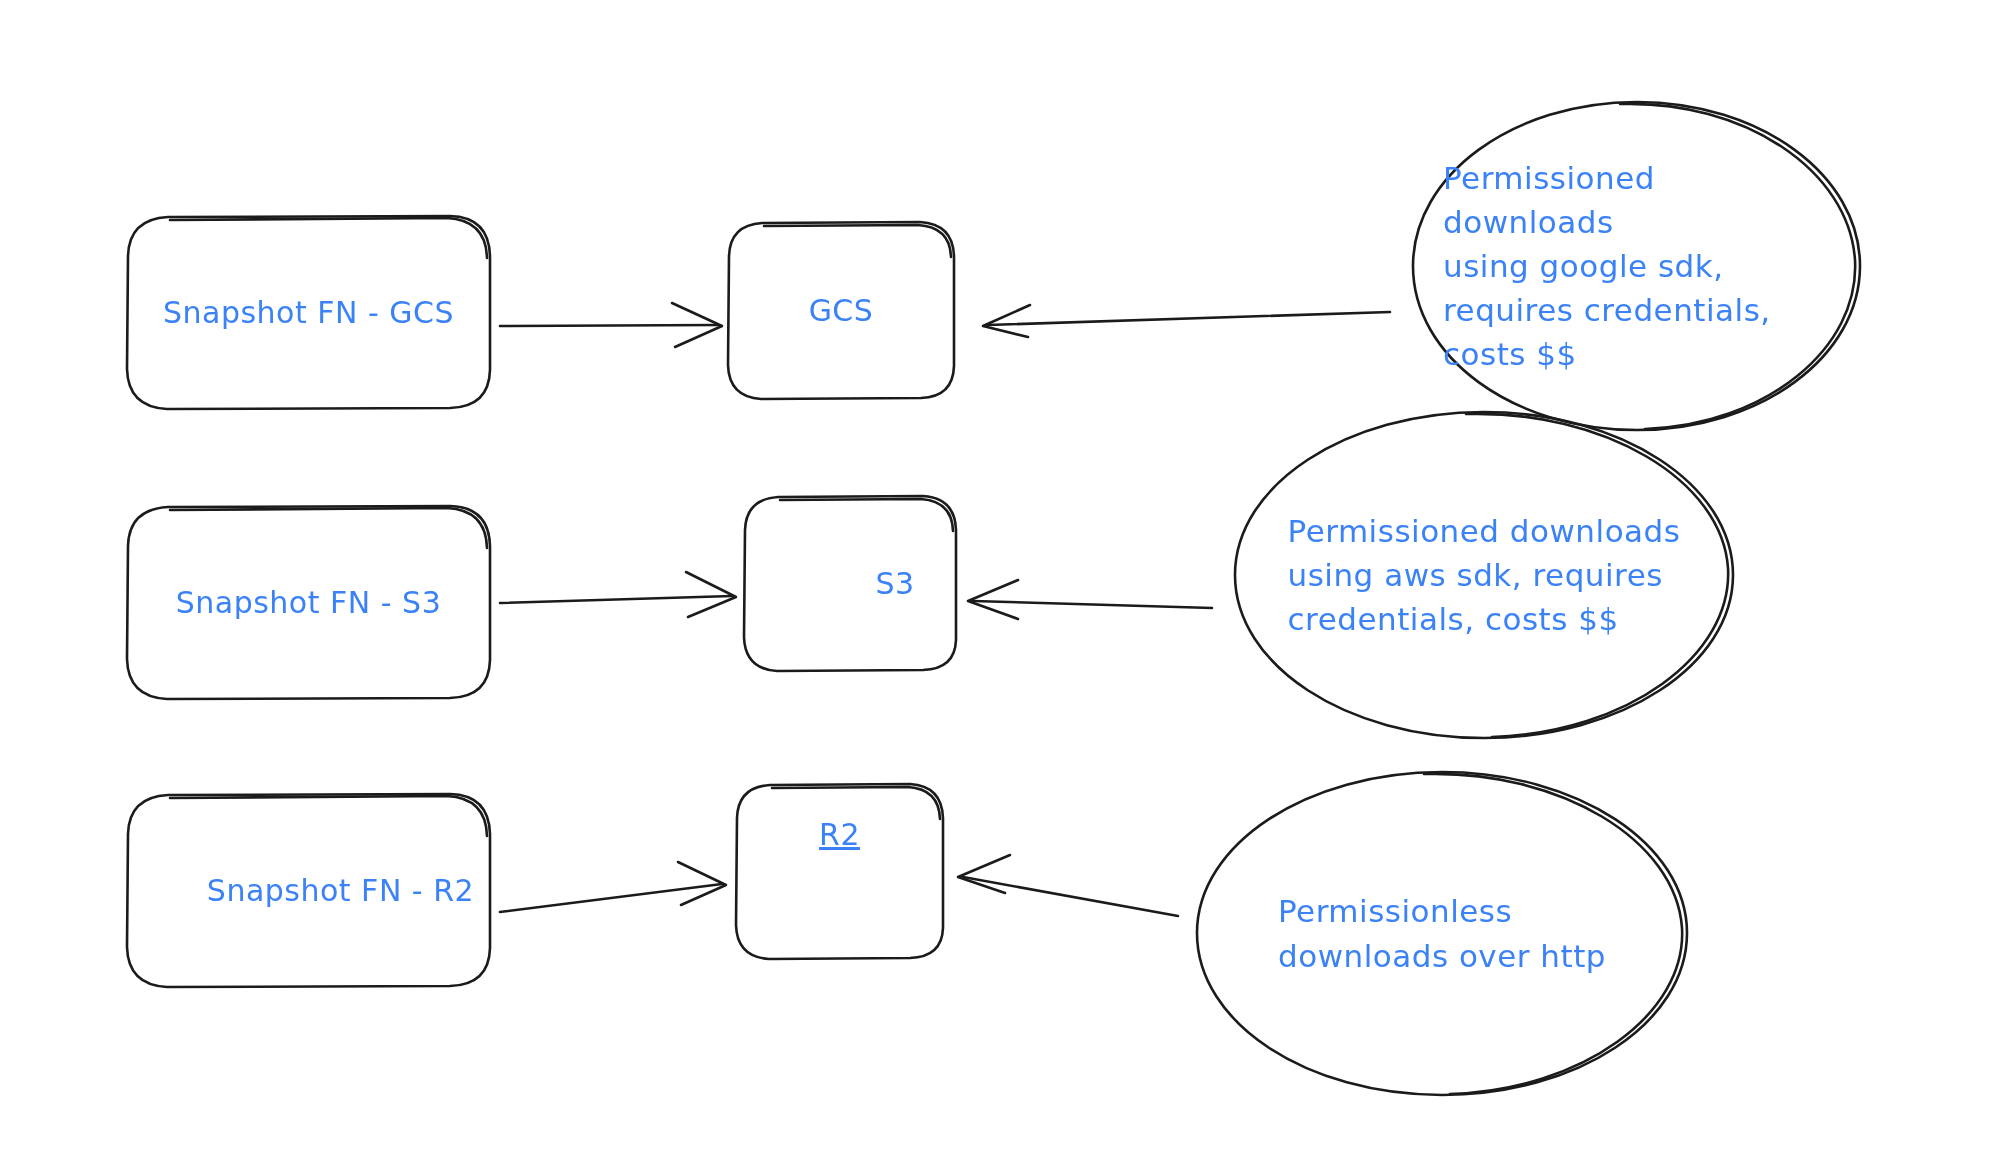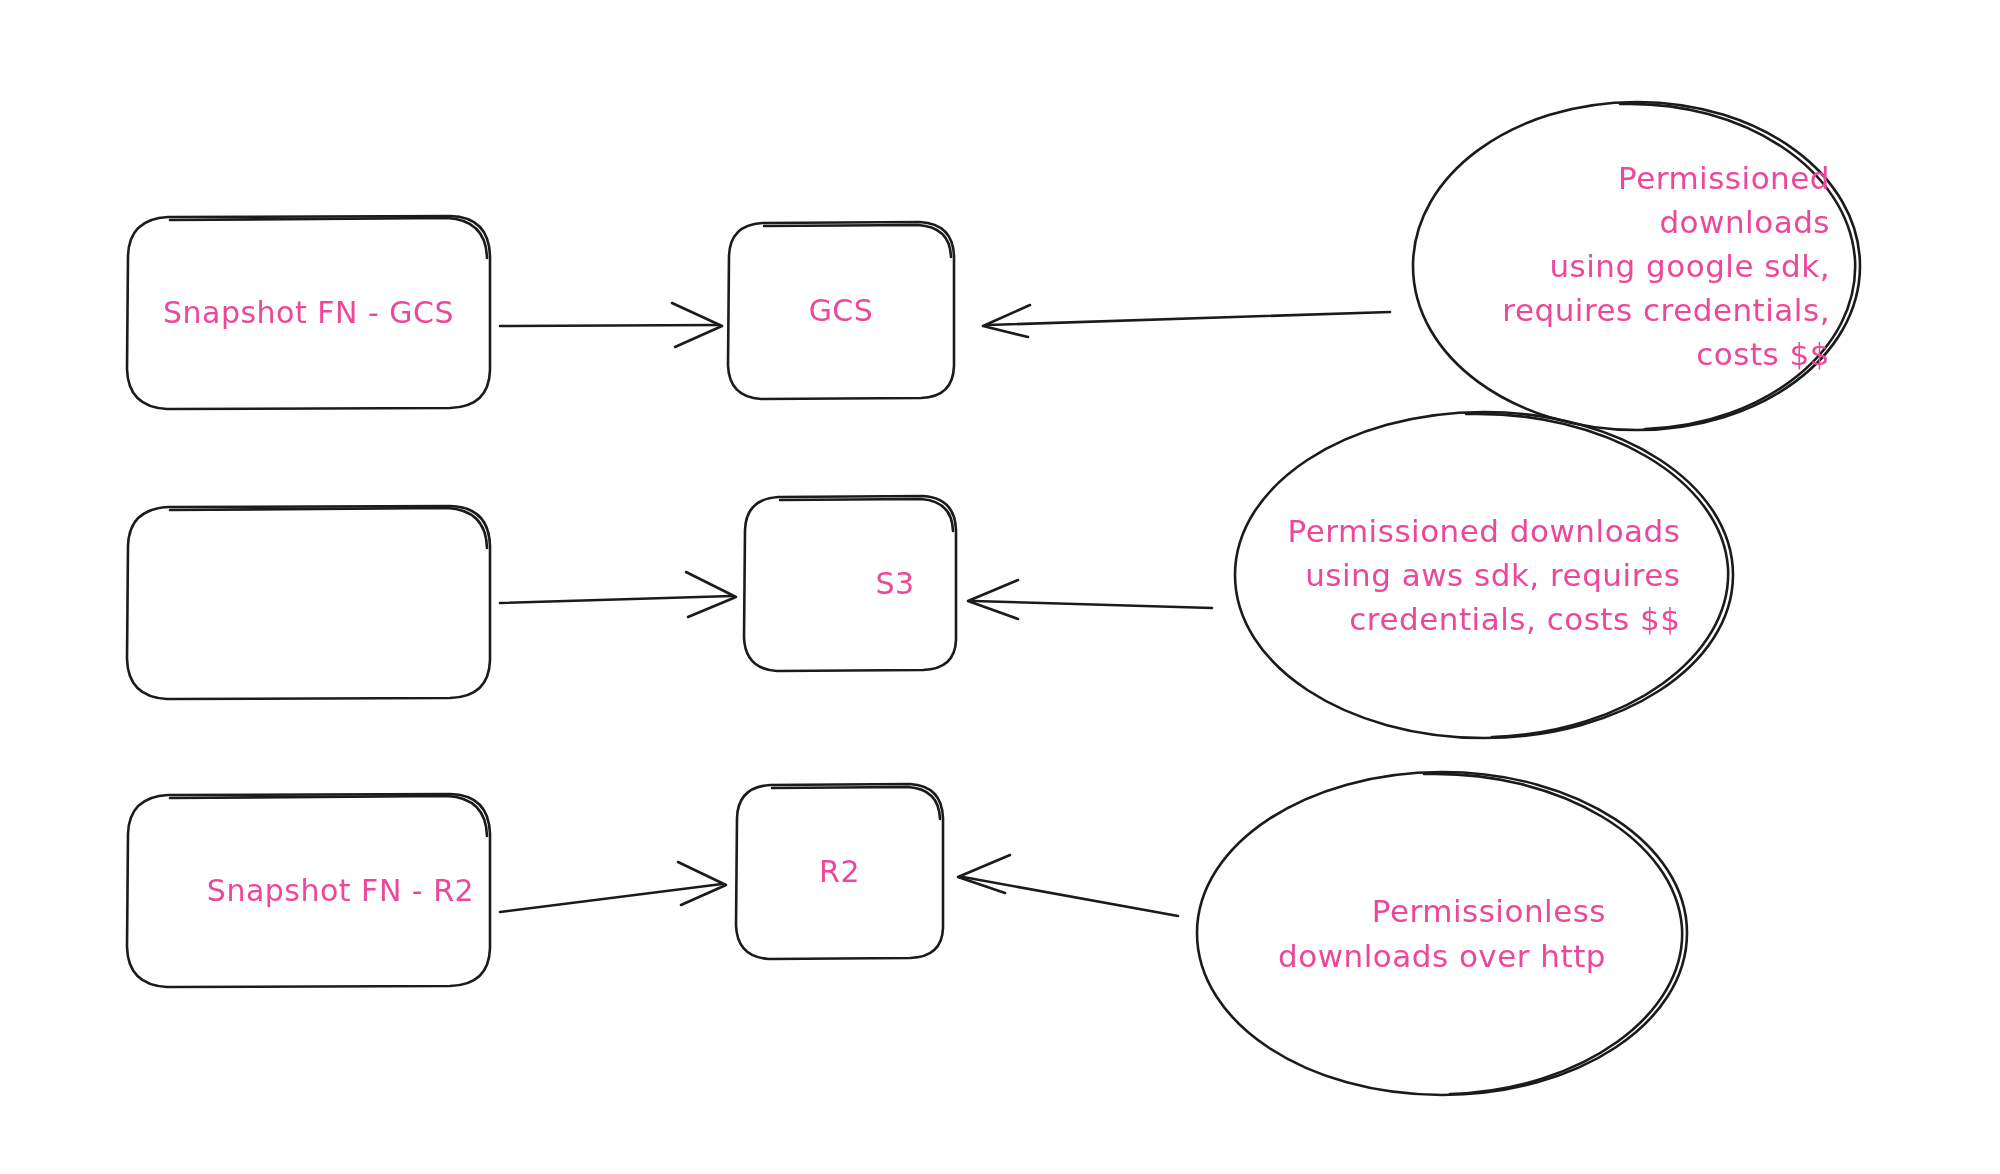--- a/index.html
+++ b/index.html
@@ -23,22 +23,22 @@
     left: 0;
     top: 0;
     width: 2000px;
     height: 1174px;
   }
   .node-label {
     position: absolute;
     display: flex;
     align-items: center;
     justify-content: center;
-    text-align: right;
-    color: #ec4899;
+    text-align: left;
+    color: #3b82f6;
     font-family: "DejaVu Sans", sans-serif;
     letter-spacing: 0.5px;
     pointer-events: none;
     white-space: pre-line;
   }
   .label-box-left {
     font-size: 30px;
     line-height: 1.25;
   }
   .label-box-mid {
@@ -138,27 +138,28 @@
 
   <div class="node-label label-box-mid" style="left:728px; top:223px; width:226px; height:176px;">GCS</div>
 
   <div class="node-label label-box-left" style="left:127px; top:217px; width:363px; height:192px;">Snapshot FN - GCS</div>
 
   <div class="node-label label-ellipse" style="left:1443px; top:102px; width:387px; height:328px;">Permissioned downloads
 using google sdk,
 requires credentials,
 costs $$</div>
 
+  <div class="node-label label-box-left" style="left:127px; top:507px; width:363px; height:192px;">Snapshot FN - S3</div>
 
   <div class="node-label label-box-mid" style="left:744px; top:497px; width:212px; height:174px;padding-left:45px;">S3</div>
 
   <div class="node-label label-ellipse" style="left:1262px; top:412px; width:444px; height:326px;">Permissioned downloads
 using aws sdk, requires
 credentials, costs $$</div>
 
   <div class="node-label label-box-left" style="left:127px; top:795px; width:363px; height:192px;padding-left:32px;">Snapshot FN - R2</div>
 
-  <div class="node-label label-box-mid" style="left:736px; top:785px; width:207px; height:174px;">R2</div>
+  <div class="node-label label-box-mid" style="left:736px; top:748px; width:207px; height:174px;text-decoration:underline;">R2</div>
 
   <div class="node-label label-ellipse" style="left:1227px; top:772px; width:430px; height:323px;">Permissionless
 downloads over http</div>
 
 </div>
 
 </body></html>

